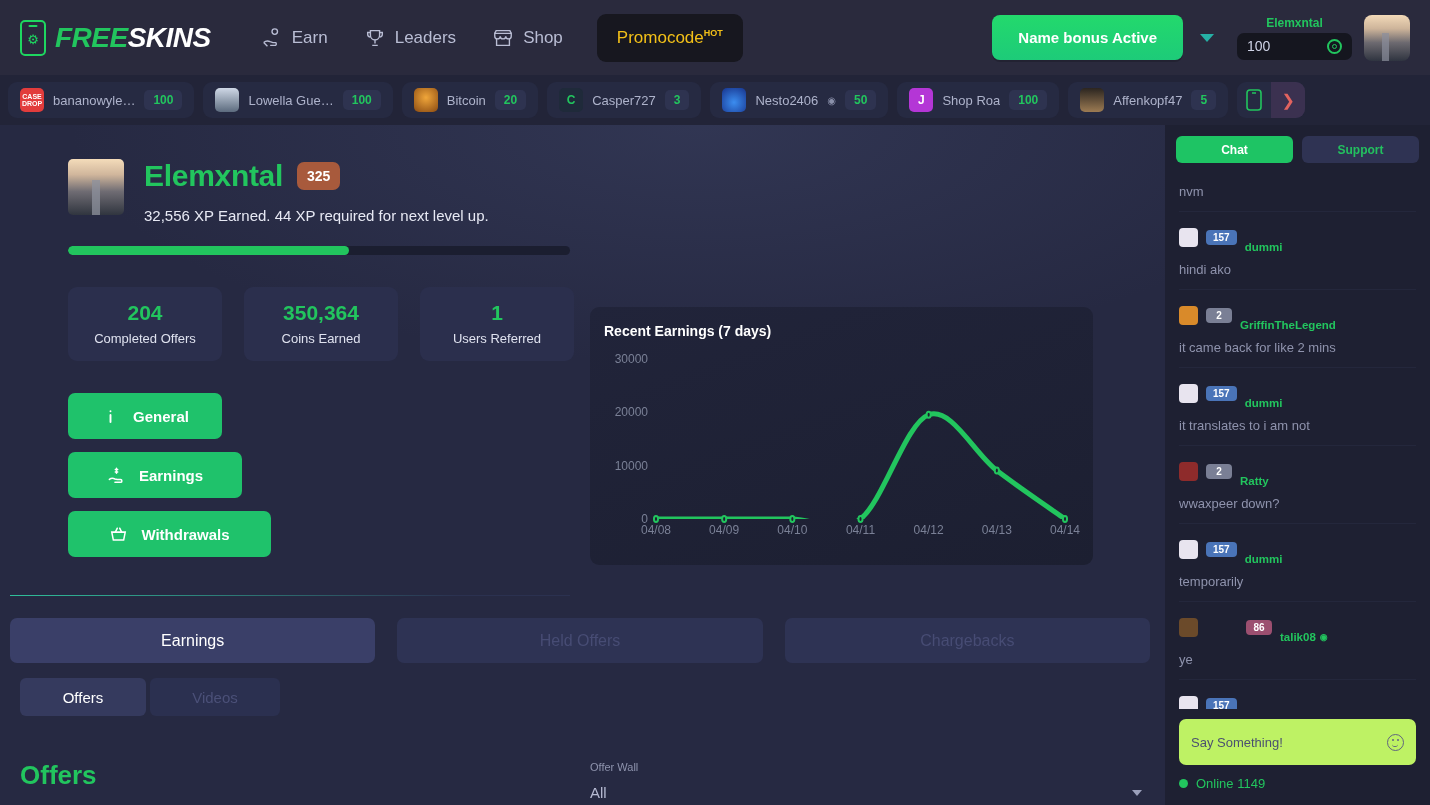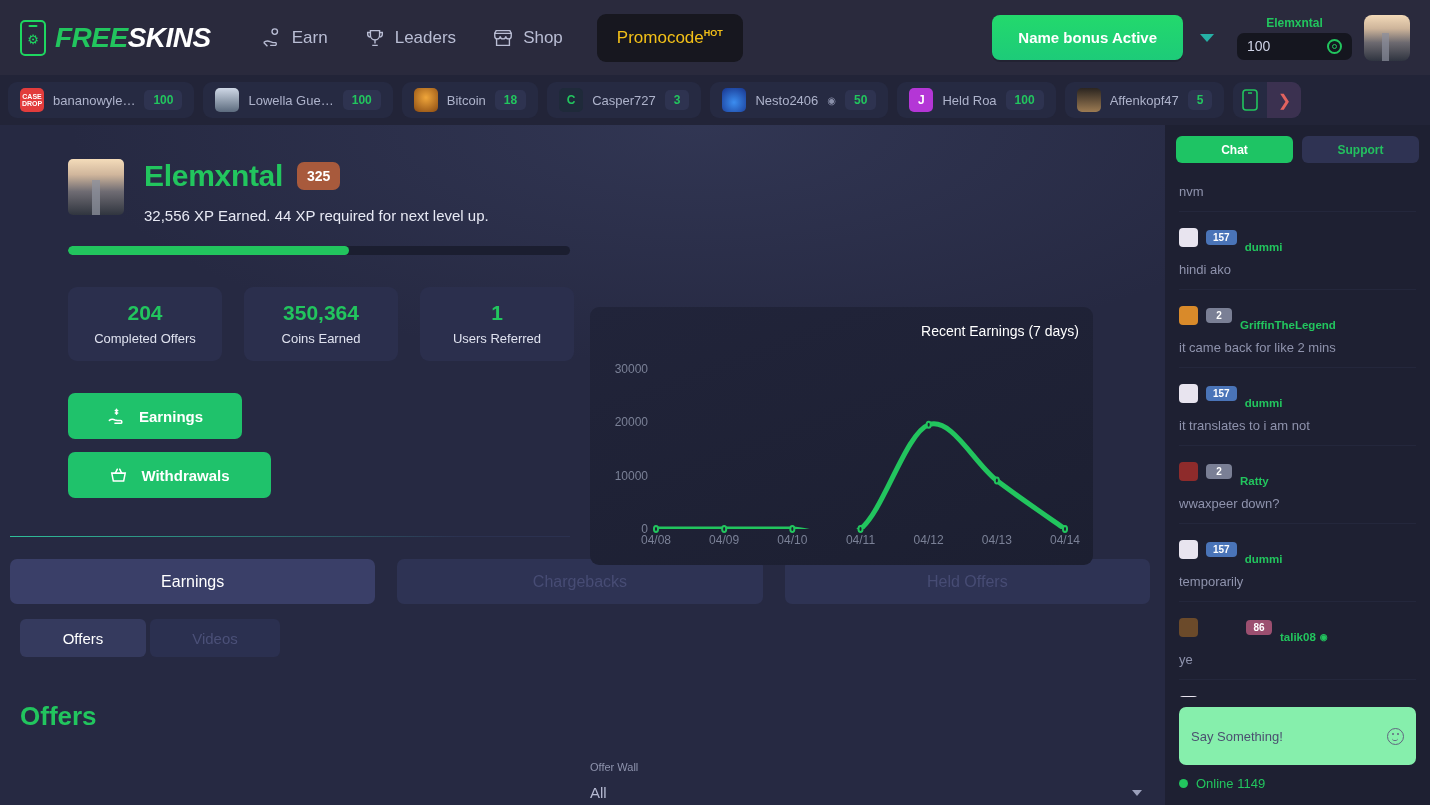--- a/index.html
+++ b/index.html
@@ -152,22 +152,22 @@
   .act svg { width: 19px; height: 19px; flex: none; }
 
   .divider { margin: 38px 0 0 10px; width: 560px; height: 1px; background: linear-gradient(90deg,#2fbf9a,#2b3150 80%); }
 
   
   .chart-card {
     position: absolute; left: 590px; top: 182px; width: 503px; height: 258px;
     background: linear-gradient(160deg,#21243a,#1c1f31);
     border-radius: 9px; padding: 16px 14px 10px;
   }
-  .chart-title { text-align: right; color: #fff; font-size: 14px; font-weight: 400; }
-  .chart-area { position: relative; width: 100%; height: 210px; margin-top: 16px; }
+  .chart-title { text-align: left; color: #fff; font-size: 14px; font-weight: 700; }
+  .chart-area { position: relative; width: 100%; height: 210px; margin-top: 6px; }
   .chart-area svg { position: absolute; inset: 0; width: 100%; height: 100%; }
   .yl { position: absolute; color: #7a8096; font-size: 12px; right: 100%; transform: translateY(-50%); padding-right: 8px; white-space: nowrap; }
   .xl { position: absolute; color: #7a8096; font-size: 12px; transform: translateX(-50%); top: 100%; padding-top: 4px; text-align: center; }
   .plot { position: absolute; left: 52px; right: 14px; top: 14px; bottom: 36px; }
 
   
   .tabs-row { display: flex; gap: 22px; margin: 22px 0 0 10px; width: 1140px; }
   .tab {
     flex: 1; height: 45px; border-radius: 7px; border: none; cursor: pointer;
     font-size: 16px; display: flex; align-items: center; justify-content: center;
@@ -206,21 +206,21 @@
   .chat-scroll { flex: 1; overflow: hidden; padding: 0 14px; }
   .msg { padding: 10px 0 12px; border-bottom: 1px solid #24273c; }
   .msg.orphan { padding-top: 4px; border-bottom: 1px solid #24273c; }
   .msg-head { display: flex; align-items: center; gap: 8px; }
   .msg-av { width: 19px; height: 19px; border-radius: 4px; flex: none; }
   .msg-badge { border-radius: 4px; font-size: 10px; font-weight: 700; color: #fff; padding: 2px 7px; min-width: 26px; text-align: center; }
   .msg-user { font-size: 11.5px; font-weight: 700; color: #22c55e; display: flex; align-items: center; gap: 4px; margin-top: 19px; }
   .msg-text { color: #8f93ad; font-size: 13px; margin-top: 9px; }
   .chat-foot { padding: 10px 14px 14px; }
   .chat-input {
-    background: #86efac; border-radius: 7px; height: 58px;
+    background: #bef264; border-radius: 7px; height: 46px;
     display: flex; align-items: center; padding: 0 12px;
   }
   .chat-input input {
     flex: 1; background: transparent; border: none; outline: none;
     color: #6e7390; font-size: 13px; font-family: inherit;
   }
   .chat-input input::placeholder { color: #4b5070; }
   .emoji { width: 17px; height: 17px; border-radius: 50%; border: 1.5px solid #60657f; position: relative; flex: none; cursor: pointer; }
   .emoji:before { content:""; position:absolute; left:3.5px; top:4.5px; width:2px; height:2px; border-radius:50%; background:#60657f; box-shadow:5px 0 0 #60657f; }
   .emoji:after { content:""; position:absolute; left:4px; top:8.5px; width:6px; height:3px; border-bottom:1.5px solid #60657f; border-radius:0 0 6px 6px; }
@@ -296,36 +296,36 @@
       <span class="tick-amt">100</span>
     </div>
     <div class="tick">
       <span class="tick-av" style="background:linear-gradient(180deg,#cfd8e6,#5c6b7e)"></span>
       <span class="tick-name">Lowella Gue…</span>
       <span class="tick-amt">100</span>
     </div>
     <div class="tick">
       <span class="tick-av" style="background:radial-gradient(circle at 50% 40%,#f0a63a,#8a4a12)"></span>
       <span class="tick-name">Bitcoin</span>
-      <span class="tick-amt">18</span>
+      <span class="tick-amt">20</span>
     </div>
     <div class="tick">
       <span class="tick-av" style="background:#1f2a3a;color:#22c55e">C</span>
       <span class="tick-name">Casper727</span>
       <span class="tick-amt">3</span>
     </div>
     <div class="tick">
       <span class="tick-av" style="background:radial-gradient(circle at 50% 60%,#3b8df0,#17338c)"></span>
       <span class="tick-name">Nesto2406</span>
       <span class="tick-verify">◉</span>
       <span class="tick-amt">50</span>
     </div>
     <div class="tick">
       <span class="tick-av" style="background:#b436d6">J</span>
-      <span class="tick-name">Held Roa</span>
+      <span class="tick-name">Shop Roa</span>
       <span class="tick-amt">100</span>
     </div>
     <div class="tick">
       <span class="tick-av" style="background:linear-gradient(180deg,#2b2520,#9c7b53)"></span>
       <span class="tick-name">Affenkopf47</span>
       <span class="tick-amt">5</span>
     </div>
     <div class="tick-last">
       <span class="box">
         <svg width="16" height="22" viewBox="0 0 16 22" fill="none" stroke="#22c55e" stroke-width="1.6">
@@ -366,42 +366,49 @@
             <div class="stat-val">350,364</div>
             <div class="stat-lbl">Coins Earned</div>
           </div>
           <div class="stat">
             <div class="stat-val">1</div>
             <div class="stat-lbl">Users Referred</div>
           </div>
         </div>
 
         <div class="actions">
+          <button class="act general">
+            <svg viewBox="0 0 24 24" fill="none" stroke="#fff" stroke-width="2.4" stroke-linecap="round">
+                <path d="M12 5.2v.1"></path>
+                <path d="M12 10v9"></path>
+              </svg>
+            <span>General</span>
+          </button>
           <button class="act earnings">
             <svg viewBox="0 0 24 24" fill="none" stroke="#fff" stroke-width="1.9" stroke-linecap="round">
                 <path d="M12 3v6M10.5 4.5h3M10.5 7.5h3"></path>
                 <path d="M3 17c2-1.6 5-1.6 7-.6l3 .6h4a1.8 1.8 0 010 3.6h-7"></path>
               </svg>
             <span>Earnings</span>
           </button>
           <button class="act withdrawals">
             <svg viewBox="0 0 24 24" fill="none" stroke="#fff" stroke-width="1.9" stroke-linecap="round">
                 <path d="M3.5 9h17l-2 10h-13l-2-10z"></path>
                 <path d="M8 9l2.5-5M16 9l-2.5-5"></path>
               </svg>
             <span>Withdrawals</span>
           </button>
         </div>
 
         <div class="divider"></div>
 
         <div class="tabs-row">
           <button class="tab active">Earnings</button>
+          <button class="tab inactive">Held Offers</button>
           <button class="tab inactive">Chargebacks</button>
-          <button class="tab inactive">Held Offers</button>
         </div>
 
         <div class="sub-row">
           <button class="subtab active">Offers</button>
           <button class="subtab inactive">Videos</button>
         </div>
 
         <div class="offers-h">Offers</div>
       </div>
 

